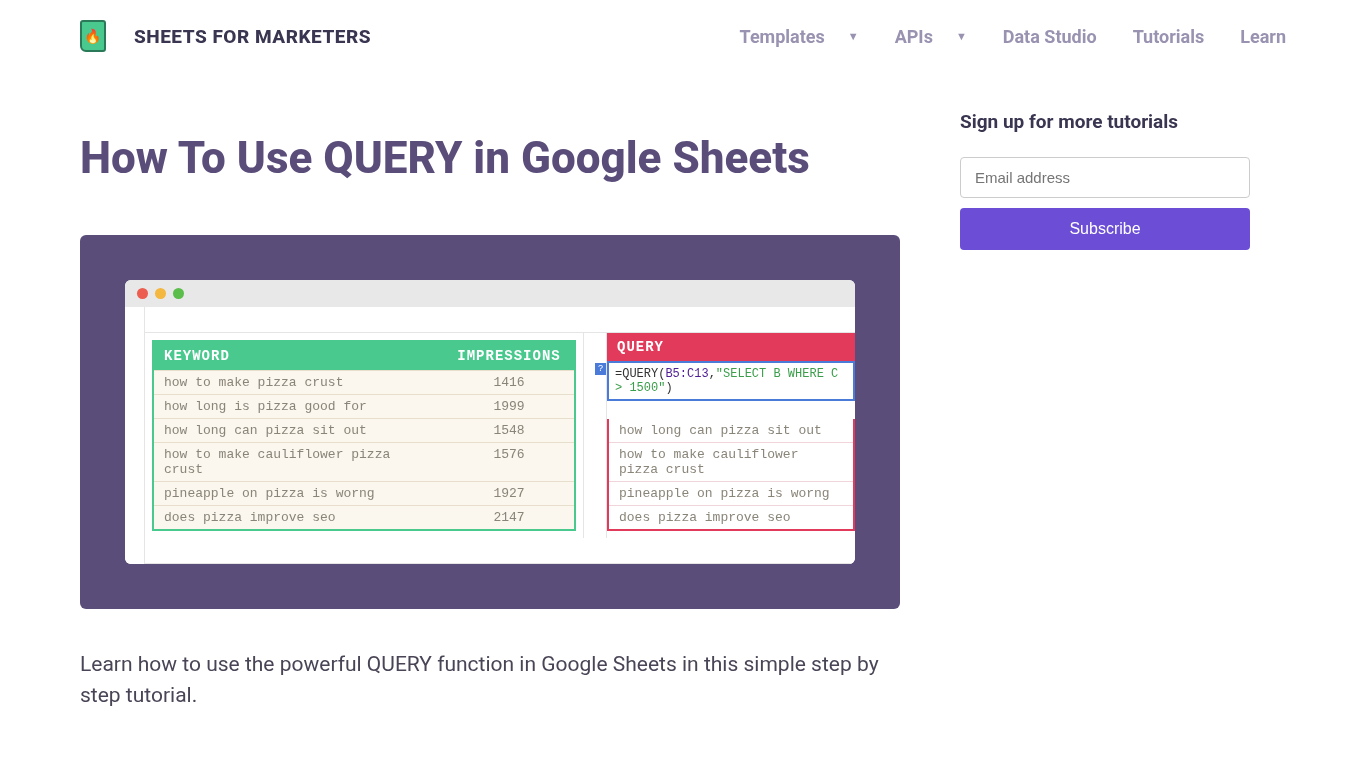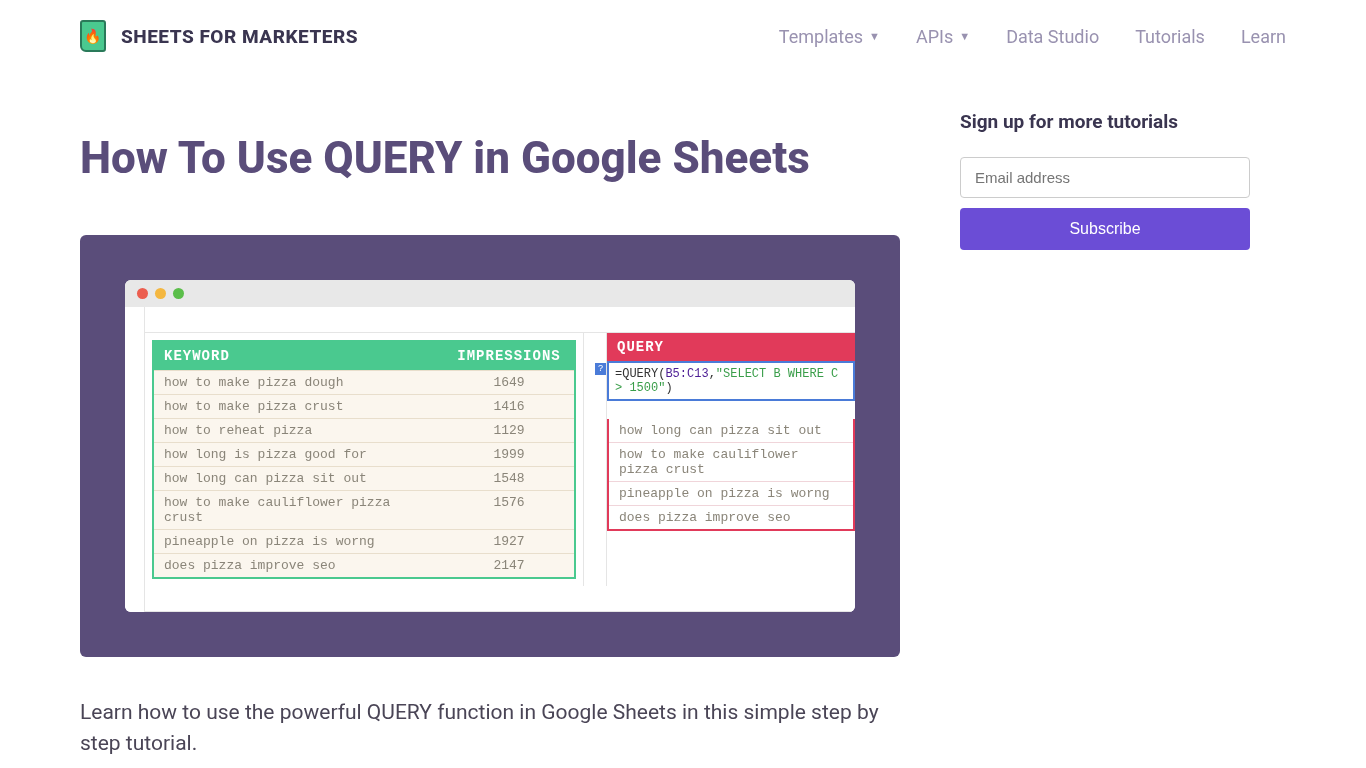--- a/index.html
+++ b/index.html
@@ -1,23 +1,23 @@
 <!DOCTYPE html>
 <html><head>
 <meta charset="utf-8">
 <style>
 *{margin:0;padding:0;box-sizing:border-box}
 body{font-family:-apple-system,BlinkMacSystemFont,'Segoe UI',Roboto,sans-serif;background:#fff;color:#333}
 .header{display:flex;align-items:center;justify-content:space-between;padding:20px 80px;}
-.logo-area{display:flex;align-items:center;gap:15px}
+.logo-area{display:flex;align-items:center;gap:28px}
 .logo-icon{width:26px;height:32px;background:#4ac98f;border-radius:3px 3px 3px 6px;border:2px solid #2a7a5a;position:relative;display:flex;align-items:center;justify-content:center}
 .logo-icon::before{content:"🔥";font-size:14px}
 .logo-text{font-weight:800;font-size:19px;letter-spacing:0.5px;color:#3a3550}
 .nav{display:flex;gap:36px;align-items:center}
-.nav-item{color:#9992b0;font-size:18px;font-weight:400;cursor:pointer;display:flex;align-items:center;gap:6px}
+.nav-item{color:#9992b0;font-size:18px;font-weight:700;cursor:pointer;display:flex;align-items:center;gap:23px}
 .chev{font-size:11px}
 .container{display:flex;padding:30px 80px;gap:60px}
 .main{flex:1;max-width:820px}
 .title{font-size:44px;font-weight:800;color:#5a4d7a;margin:30px 0 50px;line-height:1.2}
 .hero{background:#5a4d7a;border-radius:6px;padding:45px}
 .window{background:#fff;border-radius:6px;overflow:hidden}
 .winbar{background:#e8e8e8;padding:8px 12px;display:flex;gap:7px}
 .dot{width:11px;height:11px;border-radius:50%}
 .dot-r{background:#ec5e4f}.dot-y{background:#f4b740}.dot-g{background:#5bbe4a}
 .sheet{display:flex;background:#fff;padding:0;font-family:'Courier New',monospace;font-size:13px}
@@ -85,30 +85,22 @@
           <div class="tbl-wrap">
             <div class="sheet-spacer"></div>
             <div style="display:flex">
               <div class="left-tbl" style="flex:1">
                 <div class="tbl-head">
                   <div class="th-kw">KEYWORD</div>
                   <div class="th-imp">IMPRESSIONS</div>
                 </div>
                 <div id="left-rows">
                     <div class="tbl-row">
-                      <div class="td-kw">how to make pizza dough</div>
-                      <div class="td-imp">1649</div>
-                    </div>
-                    <div class="tbl-row">
                       <div class="td-kw">how to make pizza crust</div>
                       <div class="td-imp">1416</div>
-                    </div>
-                    <div class="tbl-row">
-                      <div class="td-kw">how to reheat pizza</div>
-                      <div class="td-imp">1129</div>
                     </div>
                     <div class="tbl-row">
                       <div class="td-kw">how long is pizza good for</div>
                       <div class="td-imp">1999</div>
                     </div>
                     <div class="tbl-row">
                       <div class="td-kw">how long can pizza sit out</div>
                       <div class="td-imp">1548</div>
                     </div>
                     <div class="tbl-row">

